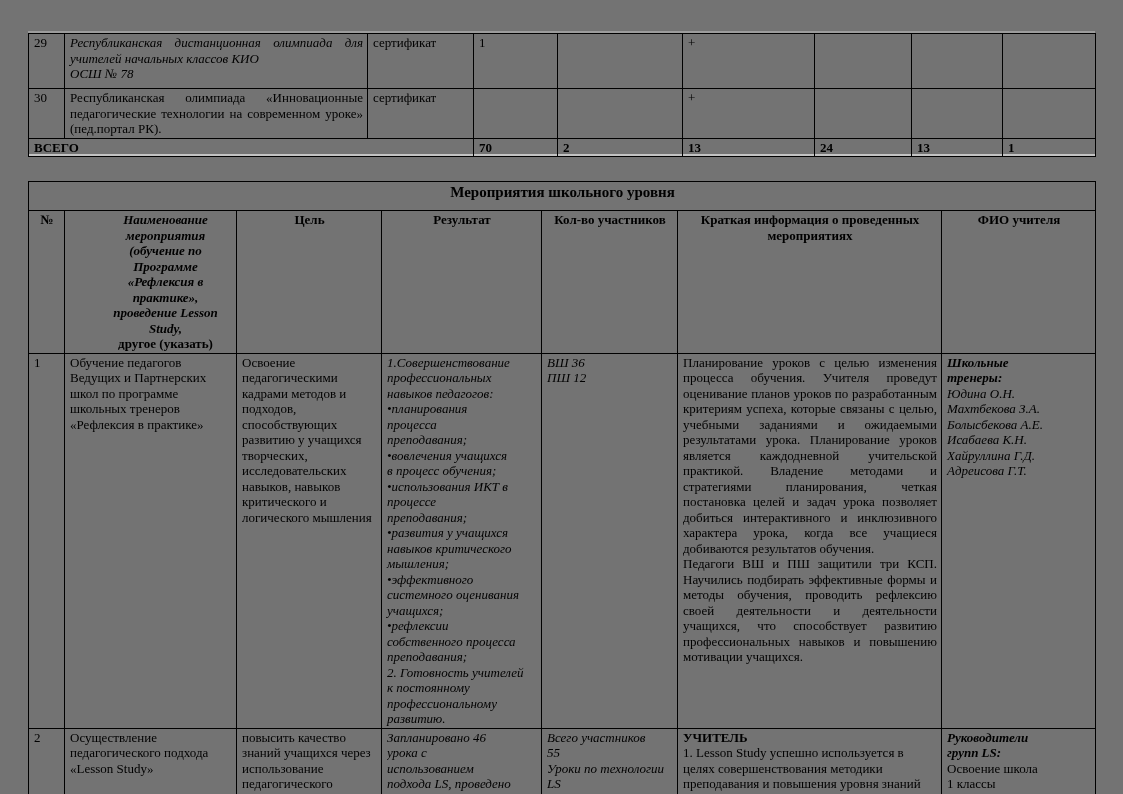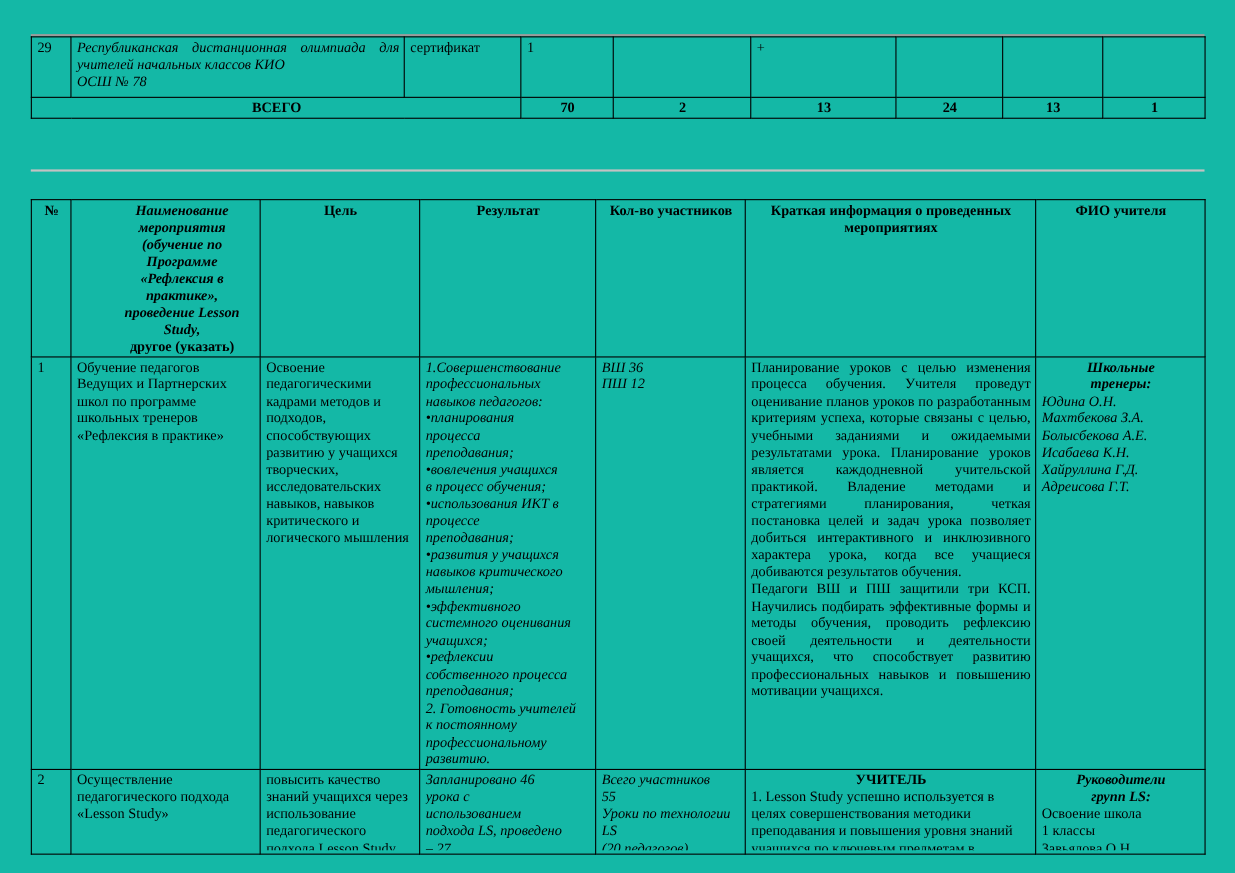--- a/index.html
+++ b/index.html
@@ -1,40 +1,40 @@
 <!DOCTYPE html>
 <html><head>
 <meta charset="utf-8">
 <style>
   html, body { margin: 0; padding: 0; }
   .page {
     position: relative;
     width: 1123px;
     height: 794px;
-    background: #14b8a6;
+    background: #737373;
     font-family: "Liberation Serif", "DejaVu Serif", serif;
     color: #000;
     overflow: hidden;
   }
   table {
     border-collapse: collapse;
     table-layout: fixed;
   }
   td {
     border: 1px solid #000;
     vertical-align: top;
     padding: 1px 4px 1px 5px;
     font-size: 13px;
     line-height: 15.5px;
     overflow: hidden;
     word-wrap: break-word;
   }
   .pre     { white-space: pre-line; font-style: italic; }
   .jst     { text-align: justify; }
-  .bold    { font-weight: bold; text-align: center; }
+  .bold    { font-weight: bold; }
   .und     { }
   .block   { display: block; margin-left: 29px; }
 
   .gray-strip {
     position: absolute;
     left: 28px;
     width: 1067px;
     height: 2px;
     background: #9c9c9c;
   }
@@ -98,20 +98,31 @@
       <td class="pre jst">Республиканская дистанционная олимпиада для учителей начальных классов КИО
 ОСШ № 78</td>
       <td>сертификат</td>
       <td>1</td>
       <td></td>
       <td>+</td>
       <td></td>
       <td></td>
       <td></td>
     </tr>
+    <tr style="height:46px">
+      <td>30</td>
+      <td class="jst">Республиканская олимпиада «Инновационные педагогические технологии на современном уроке» (пед.портал РК).</td>
+      <td>сертификат</td>
+      <td></td>
+      <td></td>
+      <td>+</td>
+      <td></td>
+      <td></td>
+      <td></td>
+    </tr>
     <tr style="height:18px">
       <td colspan="3" class="bold">ВСЕГО</td>
       <td class="bold">70</td>
       <td class="bold">2</td>
       <td class="bold">13</td>
       <td class="bold">24</td>
       <td class="bold">13</td>
       <td class="bold">1</td>
     </tr>
   </tbody>
@@ -121,20 +132,23 @@
     <colgroup>
       <col style="width:36px">
         <col style="width:172px">
         <col style="width:145px">
       <col style="width:160px">
         <col style="width:136px">
         <col style="width:264px">
       <col style="width:154px">
     </colgroup>
     <tbody>
+        <tr>
+      <td colspan="7" class="title-cell">Мероприятия школьного уровня</td>
+    </tr>
     <tr>
       <td class="hdr">№</td>
       <td class="hdr">
         <span class="pre block">Наименование
 мероприятия
 (обучение по Программе
 «Рефлексия в практике»,
 проведение Lesson Study,</span>
         <span class="und block">другое (указать)</span>
       </td>

